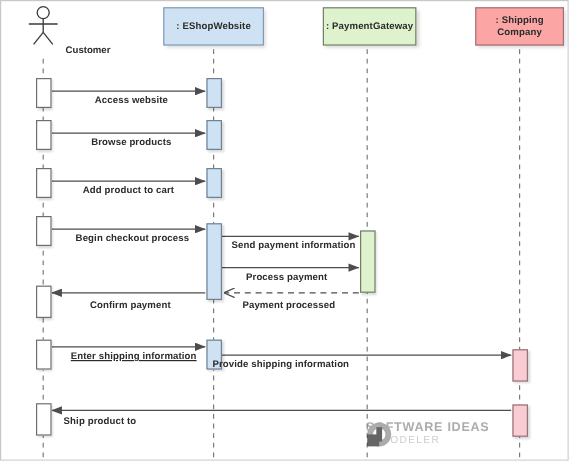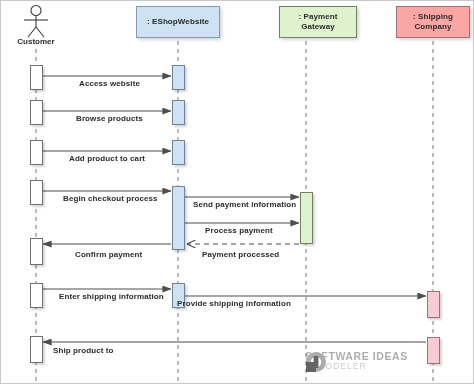--- a/index.html
+++ b/index.html
@@ -12,21 +12,21 @@
   #canvas{position:relative;width:474px;height:384px;box-sizing:border-box;border:1px solid #c8c8c8;background:#fff;}
   svg{position:absolute;left:0;top:0;}
 
   .hdr-box{position:absolute;box-sizing:border-box;display:flex;align-items:center;justify-content:center;
     text-align:center;font-size:8px;font-weight:bold;line-height:1.25;letter-spacing:.1px;color:#2b2b2b;
     box-shadow:2px 2px 3px rgba(0,0,0,.17);}
   .hdr-eshop{background:#cfe2f3;border:1px solid #7f9bb5;}
   .hdr-pay{background:#ddf2cd;border:1px solid #70806a;}
   .hdr-ship{background:#fca5a5;border:1px solid #a2707a;align-items:center;}
 
-  .actor-label{position:absolute;font-size:8px;font-weight:bold;color:#2b2b2b;text-align:center;width:70px;}
+  .actor-label{position:absolute;font-size:8px;font-weight:bold;color:#2b2b2b;text-align:right;width:70px;padding-left:21px;}
 
   .msg{position:absolute;font-size:8px;font-weight:bold;color:#2b2b2b;white-space:nowrap;letter-spacing:.1px;}
 
   .act{position:absolute;box-sizing:border-box;box-shadow:1.5px 1.5px 2px rgba(0,0,0,.16);}
   .act-cust{background:#ffffff;border:1px solid #6f6f6f;}
   .act-eshop{background:#cfe2f3;border:1px solid #6f8296;}
   .act-pay{background:#ddf2cd;border:1px solid #6f7d69;}
   .act-ship{background:#f8ccd2;border:1px solid #96707a;}
 
   #watermark{position:absolute;left:304px;top:350px;display:flex;gap:5px;opacity:.72;}
@@ -79,21 +79,21 @@
       <line x1="42" y1="288" x2="170" y2="288" marker-end="url(#ah-r)"></line>
       <line x1="184" y1="295" x2="425" y2="295" marker-end="url(#ah-r)"></line>
       <line x1="425" y1="341" x2="42" y2="341" marker-end="url(#ah-l)"></line>
     </g>
   </svg>
 
   <div class="hdr-box hdr-eshop" style="left:135px;top:5px;width:84px;height:32px;">
     <span>: EShopWebsite</span>
   </div>
 
-  <div class="hdr-box hdr-pay" style="left:278px;top:5px;width:78px;height:32px;flex-direction:column;">
+  <div class="hdr-box hdr-pay" style="left:268px;top:5px;width:78px;height:32px;flex-direction:row;">
     <span>: Payment</span>
     <span>Gateway</span>
   </div>
 
   <div class="hdr-box hdr-ship" style="left:395px;top:5px;width:74px;height:32px;flex-direction:column;">
     <span>: Shipping</span>
     <span>Company</span>
   </div>
 
   <div class="actor-label" style="left:0px;top:36px;">Customer</div>
@@ -118,21 +118,21 @@
   <div class="act act-ship" style="left:426px;top:336px;width:13px;height:27px;"></div>
 
   <div class="msg" style="left:78px;top:78px;">Access website</div>
   <div class="msg" style="left:75px;top:113px;">Browse products</div>
   <div class="msg" style="left:68px;top:153px;">Add product to cart</div>
   <div class="msg" style="left:192px;top:199px;">Send payment information</div>
   <div class="msg" style="left:62px;top:193px;">Begin checkout process</div>
   <div class="msg" style="left:204px;top:225px;">Process payment</div>
   <div class="msg" style="left:201px;top:249px;">Payment processed</div>
   <div class="msg" style="left:74px;top:249px;">Confirm payment</div>
-  <div class="msg" style="left:58px;top:291px;">Enter shipping information</div>
+  <div class="msg" style="left:58px;top:291px;text-decoration:underline;">Enter shipping information</div>
   <div class="msg" style="left:176px;top:298px;">Provide shipping information</div>
   <div class="msg" style="left:52px;top:345px;">Ship product to</div>
 
   <div id="watermark">
     <svg width="22" height="22" viewBox="0 0 22 22">
       <circle cx="11" cy="11" r="10" fill="#8d8d8d"></circle>
       <circle cx="11" cy="11" r="5.2" fill="#ffffff"></circle>
       <rect x="1" y="11" width="10" height="10" fill="#2b2b2b"></rect>
       <rect x="8.6" y="5" width="4.8" height="12" fill="#2b2b2b"></rect>
     </svg>

